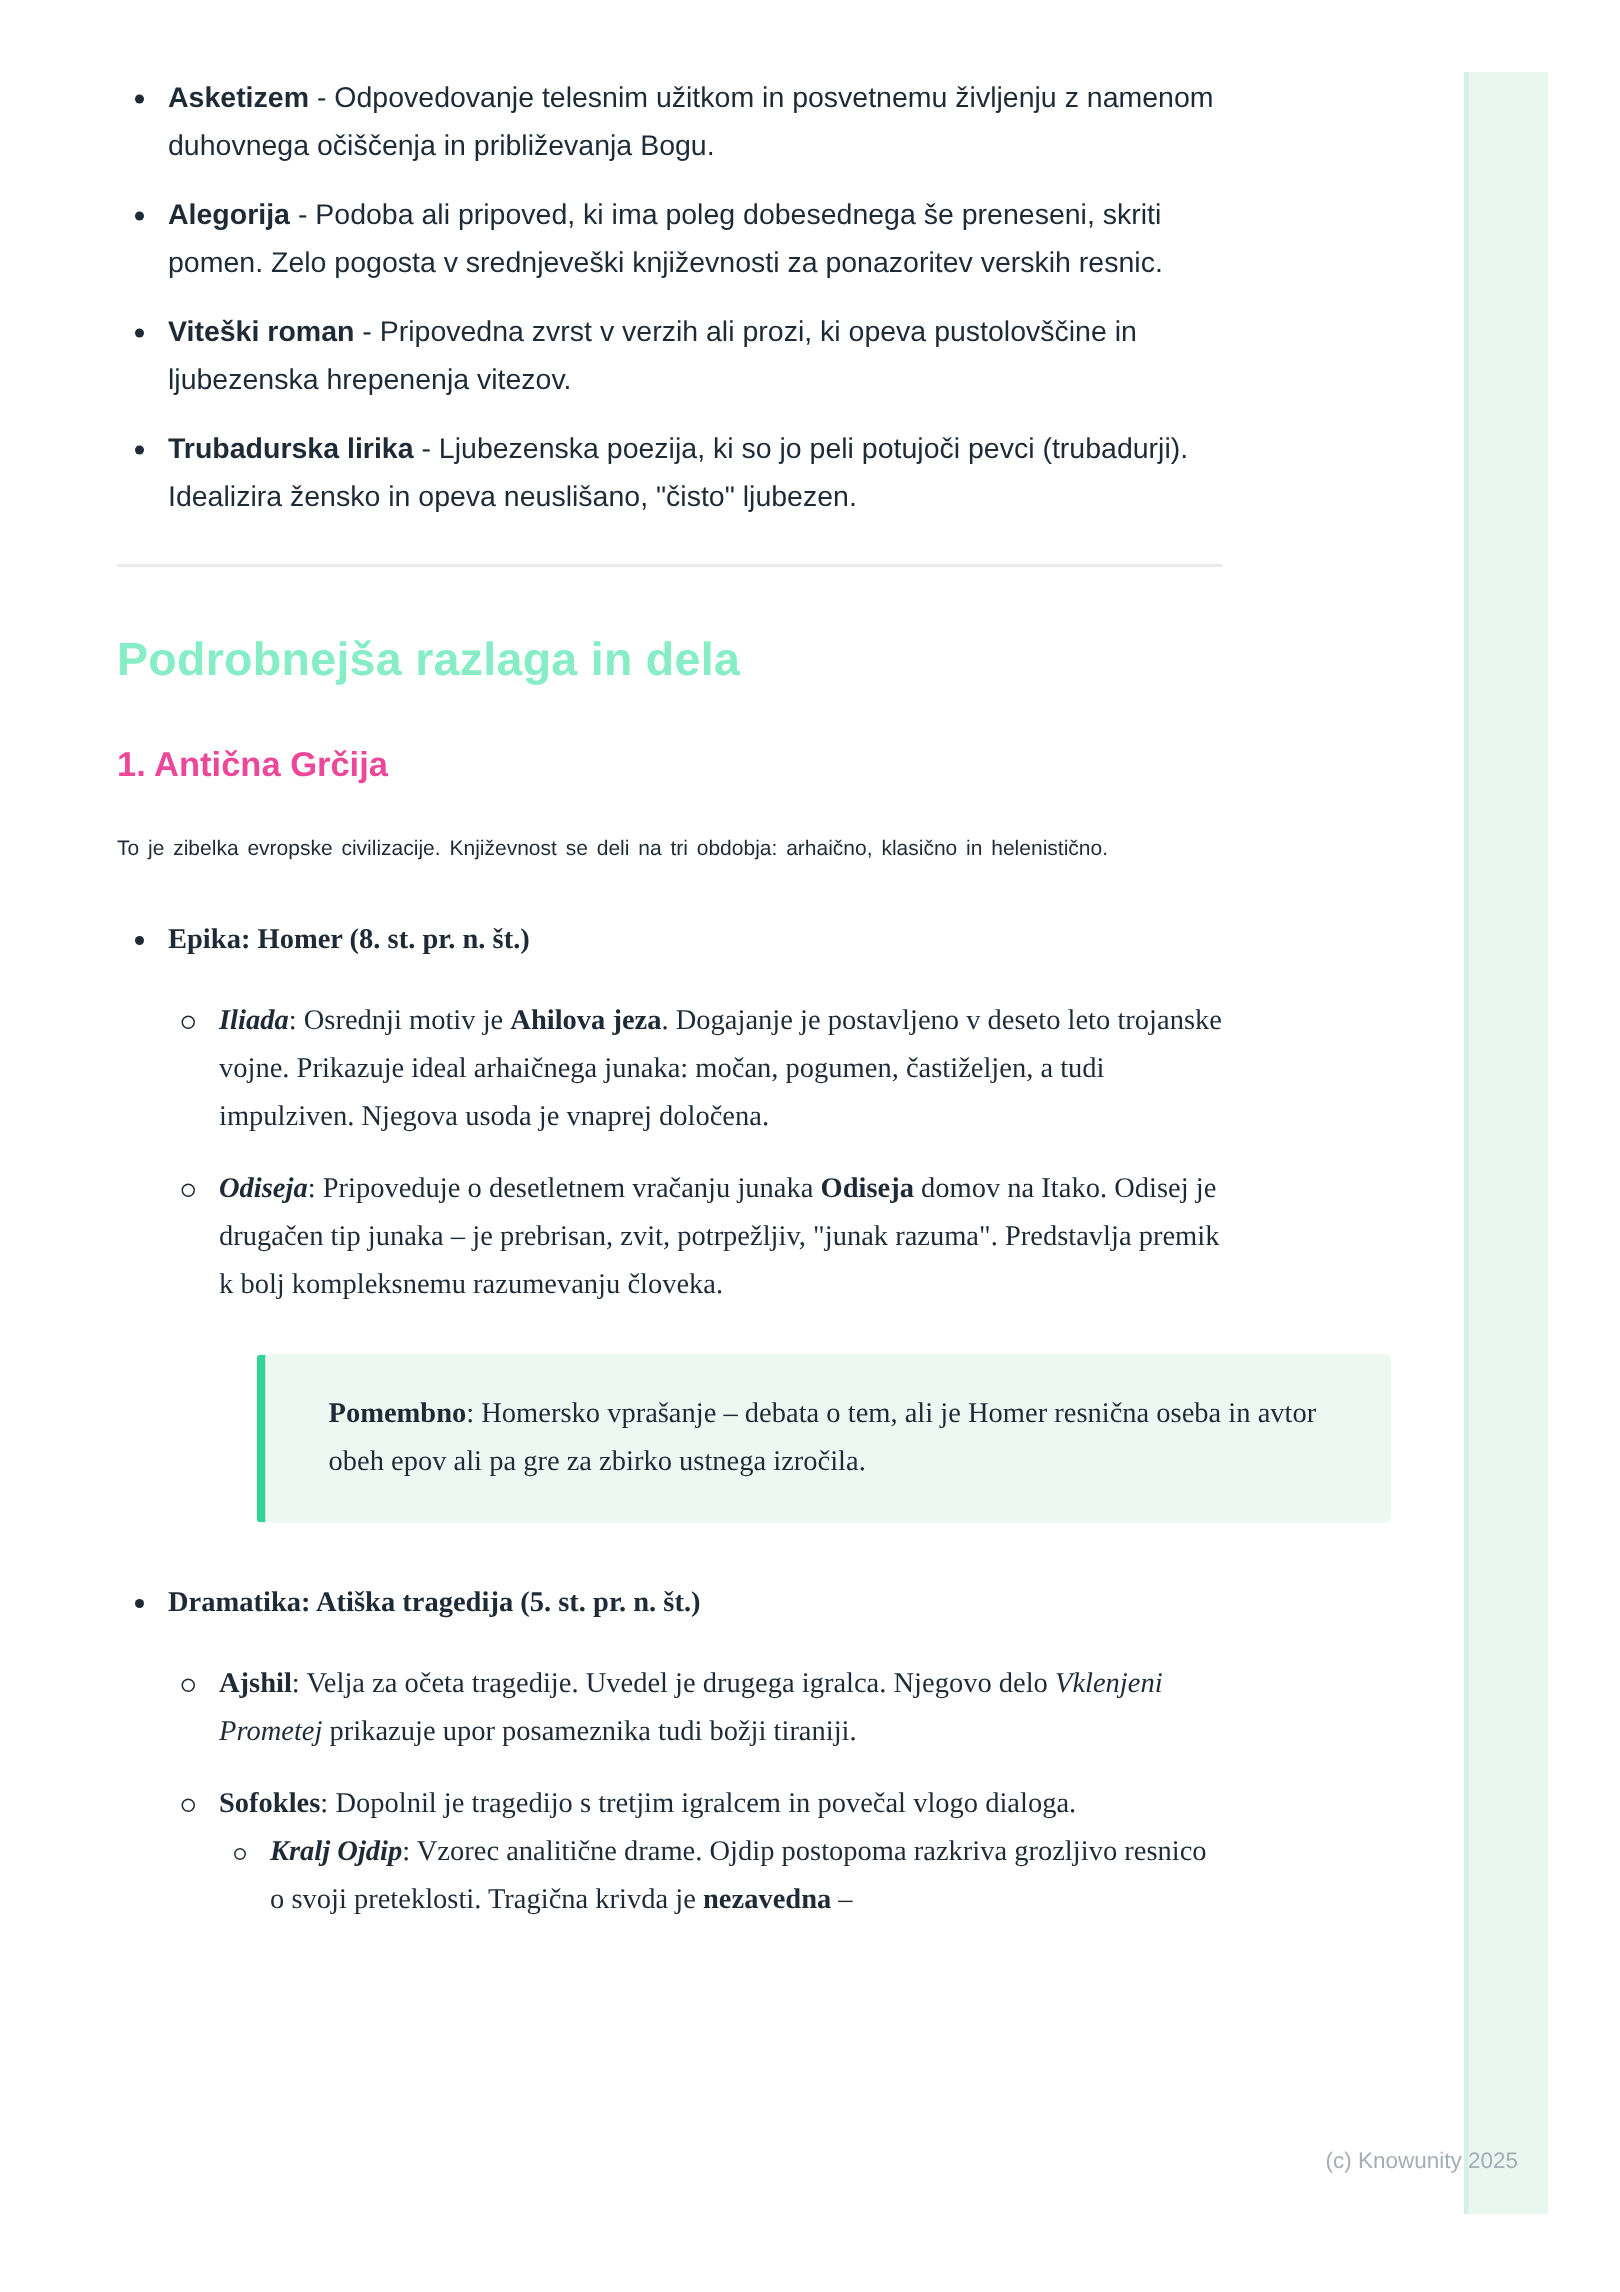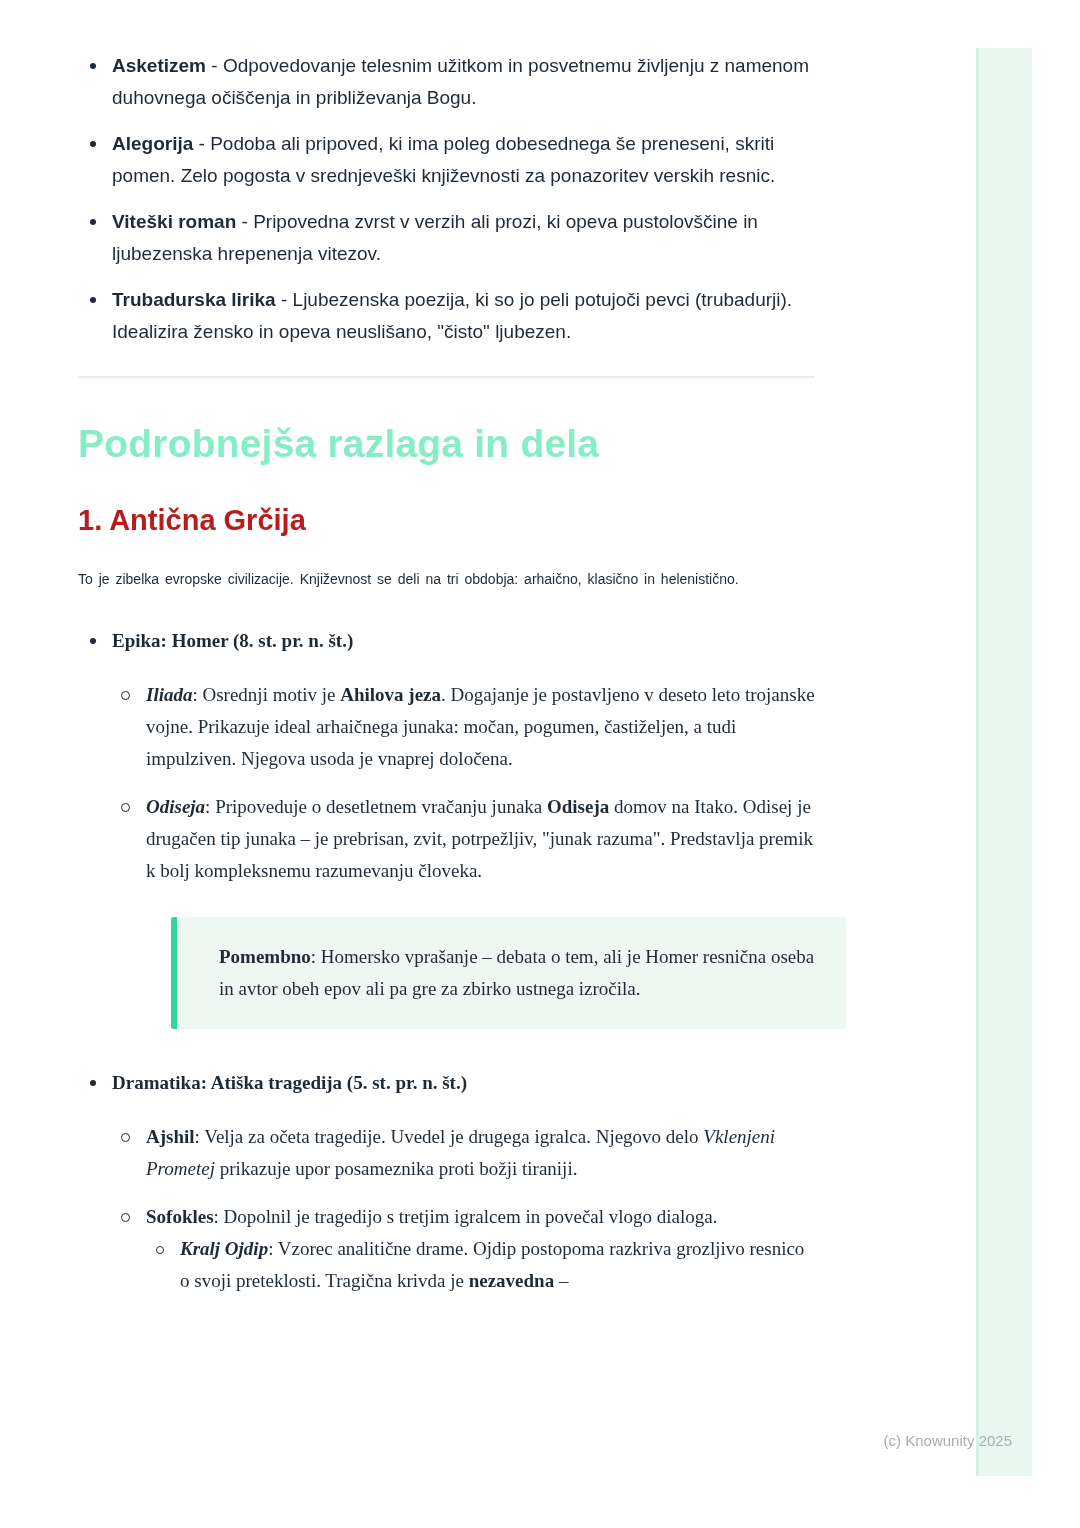--- a/index.html
+++ b/index.html
@@ -42,30 +42,30 @@
     width: 6px; height: 6px; border-radius: 50%;
     background: #1f2a37;
   }
   hr.divider {
     border: none;
     border-top: 2px solid #ebebeb;
     margin: 28px 0 0 0;
   }
   h2.section-title {
     margin: 44px 0 0 0;
-    font-size: 39px;
+    font-size: 31px;
     font-weight: 700;
     color: #87edc6;
     letter-spacing: 0.2px;
   }
   h3.subsection-title {
     margin: 38px 0 0 0;
-    font-size: 29px;
+    font-size: 23px;
     font-weight: 600;
-    color: #b91c1c;
+    color: #ec4899;
   }
   p.intro {
     margin: 26px 0 0 0;
     font-size: 14px; line-height: 32px;
     word-spacing: 2px;
   }
   .main-list { margin-top: 30px; font-family: Liberation Serif, serif; }
   .main-list > li {
     position: relative;
     padding-left: 34px;
@@ -104,21 +104,21 @@
   .sub-sub-list > li::before {
     content: "";
     position: absolute; left: 10px; top: 13px;
     width: 8px; height: 8px; border-radius: 50%;
     border: 1.6px solid #1f2a37;
     background: transparent;
     box-sizing: border-box;
   }
   .callout {
     margin: 30px 0 0 59px;
-    width: 675px;
+    width: 756px;
     box-sizing: border-box;
     border-left: 6px solid #34d399;
     border-radius: 3px;
     background: #edf8f3;
     padding: 24px 30px 24px 42px;
     font-size: 19px; line-height: 32px;
   }
   .footer {
     position: absolute;
     top: 1432px; right: 68px;
@@ -171,21 +171,21 @@
       </ul>
       <div class="callout">
         <span><span class="b">Pomembno</span><span>: Homersko vprašanje – debata o tem, ali je Homer resnična oseba in avtor obeh epov ali pa gre za zbirko ustnega izročila.</span></span>
       </div>
     </li>
 
     <li>
       <div class="li-head">Dramatika: Atiška tragedija (5. st. pr. n. št.)</div>
       <ul class="sub-list">
         <li>
-          <span><span class="b">Ajshil</span><span>: Velja za očeta tragedije. Uvedel je drugega igralca. Njegovo delo </span><span class="i">Vklenjeni Prometej</span><span> prikazuje upor posameznika proti božji tiraniji.</span></span>
+          <span><span class="b">Ajshil</span><span>: Velja za očeta tragedije. Uvedel je drugega igralca. Njegovo delo </span><span class="i">Vklenjeni Prometej</span><span> prikazuje upor posameznika tudi božji tiraniji.</span></span>
         </li>
         <li>
           <span><span class="b">Sofokles</span><span>: Dopolnil je tragedijo s tretjim igralcem in povečal vlogo dialoga.</span></span>
           <ul class="sub-sub-list">
             <li>
               <span><span class="b i">Kralj Ojdip</span><span>: Vzorec analitične drame. Ojdip postopoma razkriva grozljivo resnico o svoji preteklosti. Tragična krivda je </span><span class="b">nezavedna</span><span> –</span></span>
             </li>
           </ul>
         </li>
       </ul>

